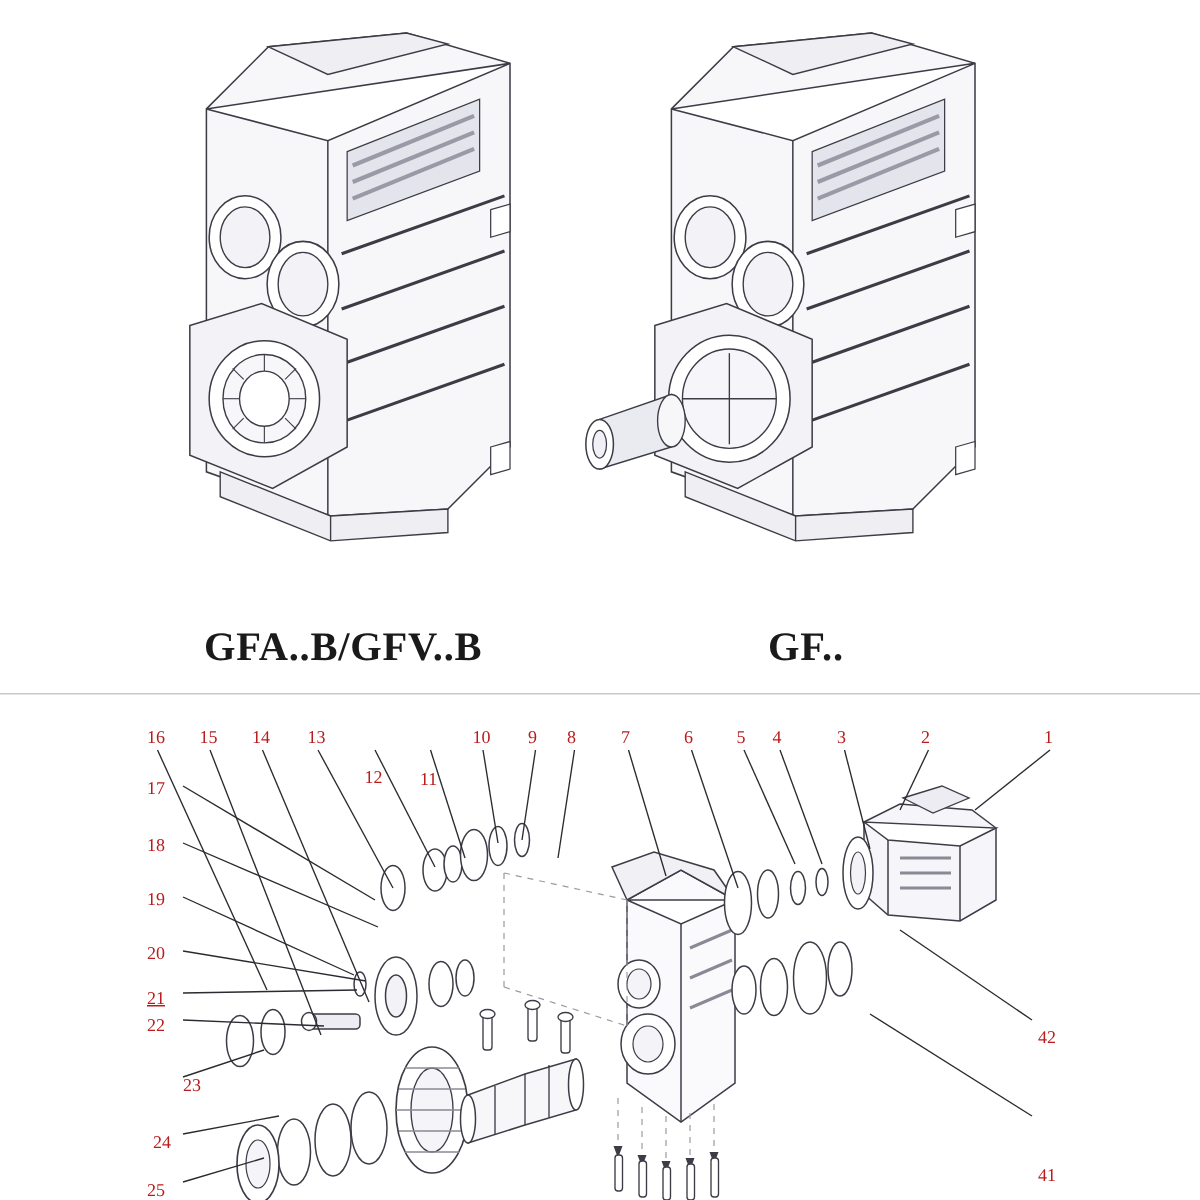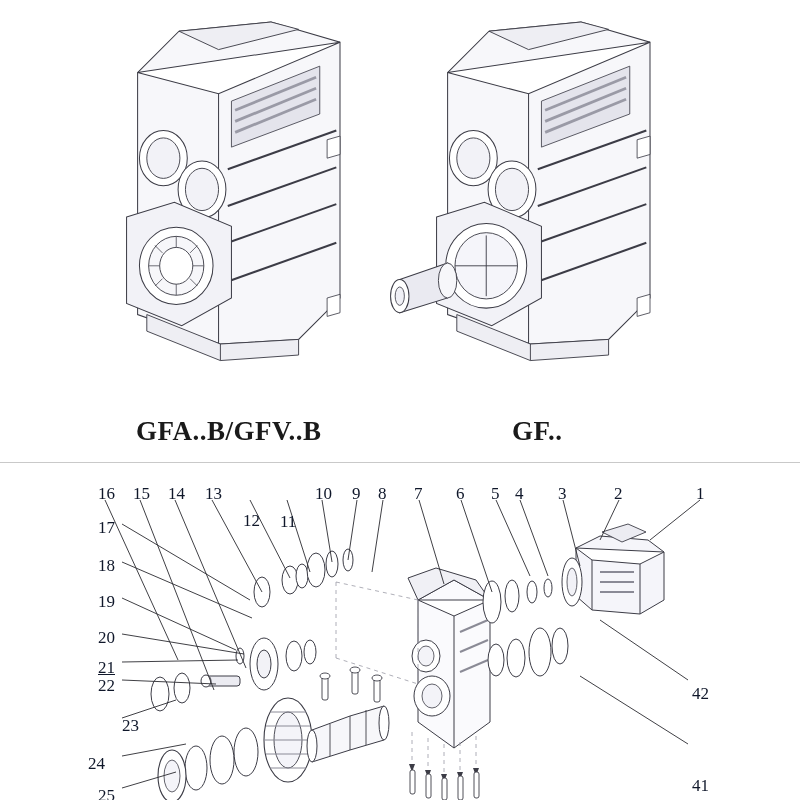--- a/index.html
+++ b/index.html
@@ -40,22 +40,22 @@
     left: 136px;
     top: 416px;
   }
   #caption-right {
     left: 512px;
     top: 416px;
   }
   .callout {
     position: absolute;
     font-family: "Liberation Serif", serif;
-    font-size: 17px;
-    color: #0f172a;
+    font-size: 12px;
+    color: #b91c1c;
     white-space: nowrap;
   }
   .divider {
     position: absolute;
     left: 0;
     top: 462px;
     width: 800px;
     height: 1px;
     background: #c9c9c9;
   }
@@ -314,18 +314,18 @@
       <div class="callout" style="left: 558px; top: 484px;">3</div>
       <div class="callout" style="left: 614px; top: 484px;">2</div>
       <div class="callout" style="left: 696px; top: 484px;">1</div>
       <div class="callout" style="left: 98px; top: 518px;">17</div>
       <div class="callout" style="left: 98px; top: 556px;">18</div>
       <div class="callout" style="left: 98px; top: 592px;">19</div>
       <div class="callout" style="left: 98px; top: 628px;">20</div>
       <div class="callout" style="left: 98px; top: 658px; text-decoration: underline;">21</div>
       <div class="callout" style="left: 98px; top: 676px;">22</div>
       <div class="callout" style="left: 98px; top: 716px; margin-left: 24px;">23</div>
-      <div class="callout" style="left: 88px; top: 754px;">24</div>
+      <div class="callout" style="left: 102px; top: 754px;">24</div>
       <div class="callout" style="left: 98px; top: 786px;">25</div>
       <div class="callout" style="left: 692px; top: 684px;">42</div>
       <div class="callout" style="left: 692px; top: 776px;">41</div>
     </div>
 </div>
 
 </body></html>

